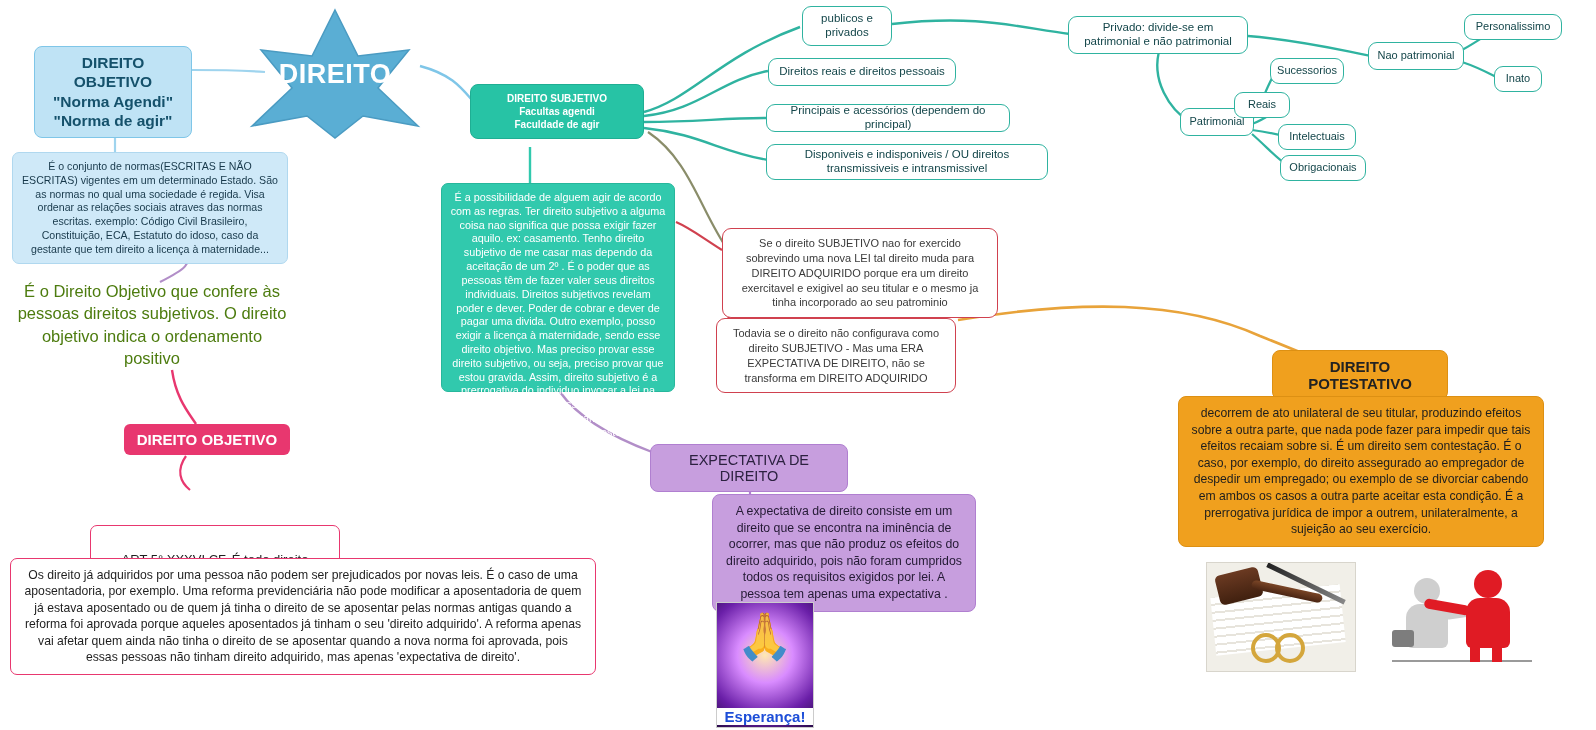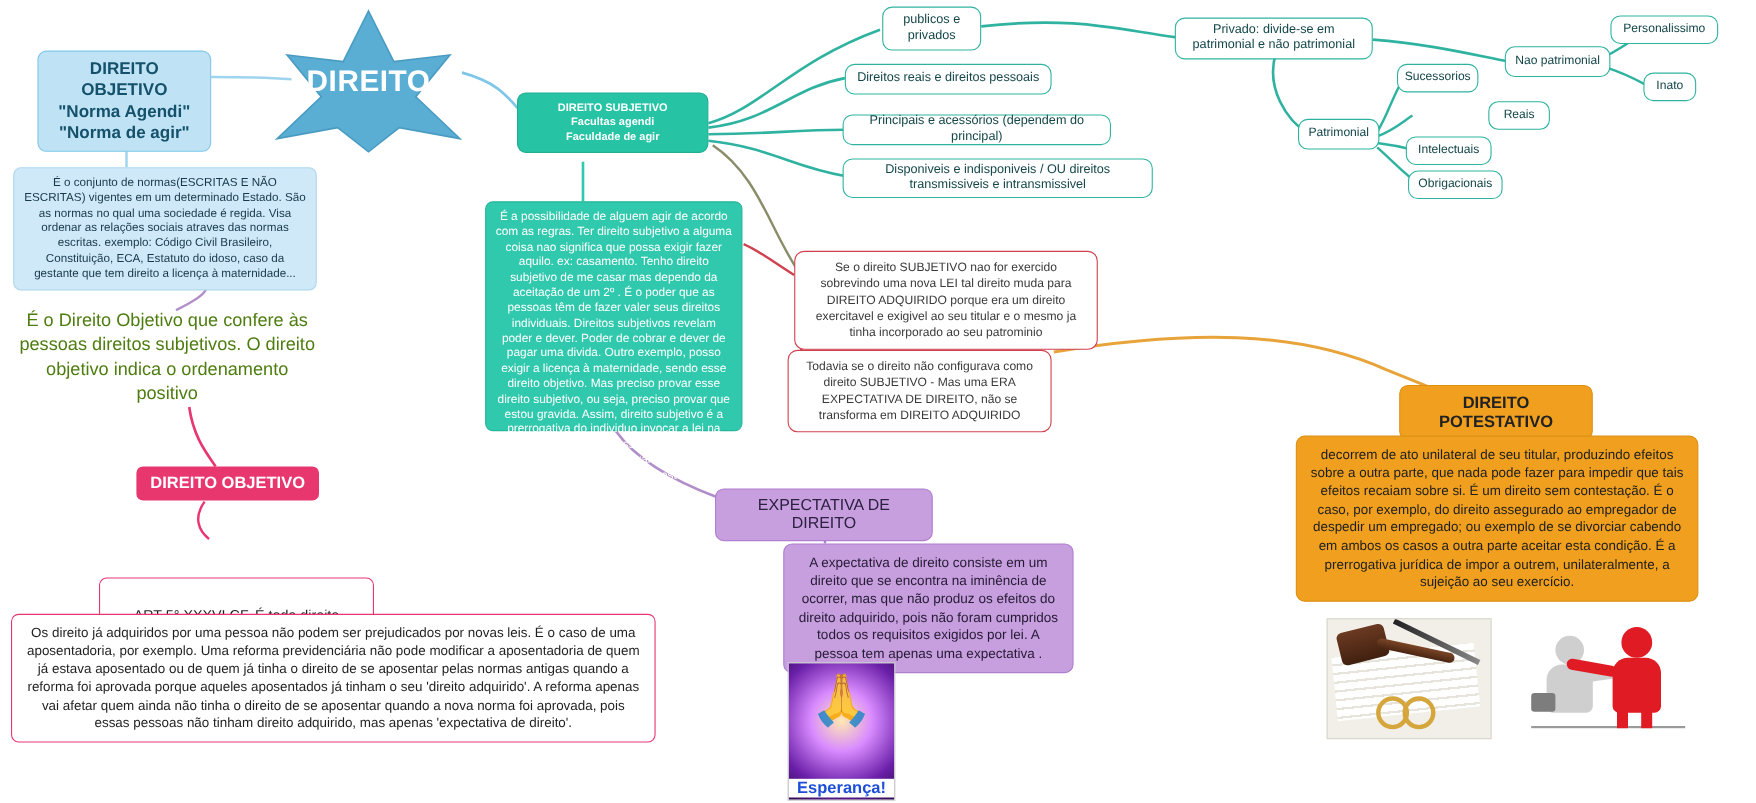--- a/index.html
+++ b/index.html
@@ -232,21 +232,21 @@
 
   <div class="node teal-box" style="left:766px; top:144px; width:282px; height:36px;">Disponiveis e indisponiveis / OU direitos transmissiveis e intransmissivel</div>
 
   <div class="node teal-box" style="left:1068px; top:16px; width:180px; height:38px;">Privado: divide-se em patrimonial e não patrimonial</div>
 
   <div class="node teal-box mini" style="left:1180px; top:108px; width:74px; height:28px;">Patrimonial</div>
 
   <div class="node teal-box mini" style="left:1368px; top:42px; width:96px; height:28px;">Nao patrimonial</div>
 
   <div class="node teal-box mini" style="left:1270px; top:58px; width:74px; height:26px;">Sucessorios</div>
-  <div class="node teal-box mini" style="left:1353px; top:92px; width:56px; height:26px;">Reais</div>
+  <div class="node teal-box mini" style="left:1234px; top:92px; width:56px; height:26px;">Reais</div>
   <div class="node teal-box mini" style="left:1278px; top:124px; width:78px; height:26px;">Intelectuais</div>
   <div class="node teal-box mini" style="left:1280px; top:155px; width:86px; height:26px;">Obrigacionais</div>
 
   <div class="node teal-box mini" style="left:1464px; top:14px; width:98px; height:26px;">Personalissimo</div>
   <div class="node teal-box mini" style="left:1494px; top:66px; width:48px; height:26px;">Inato</div>
 
   <div class="node red-outline" style="left:722px; top:228px; width:276px;">Se o direito SUBJETIVO nao for exercido sobrevindo uma nova LEI tal direito muda para DIREITO ADQUIRIDO porque era um direito exercitavel e exigivel ao seu titular e o mesmo ja tinha incorporado ao seu patrominio</div>
 
   <div class="node red-outline" style="left:716px; top:318px; width:240px;">Todavia se o direito não configurava como direito SUBJETIVO - Mas uma ERA EXPECTATIVA DE DIREITO, não se transforma em DIREITO ADQUIRIDO</div>
 

